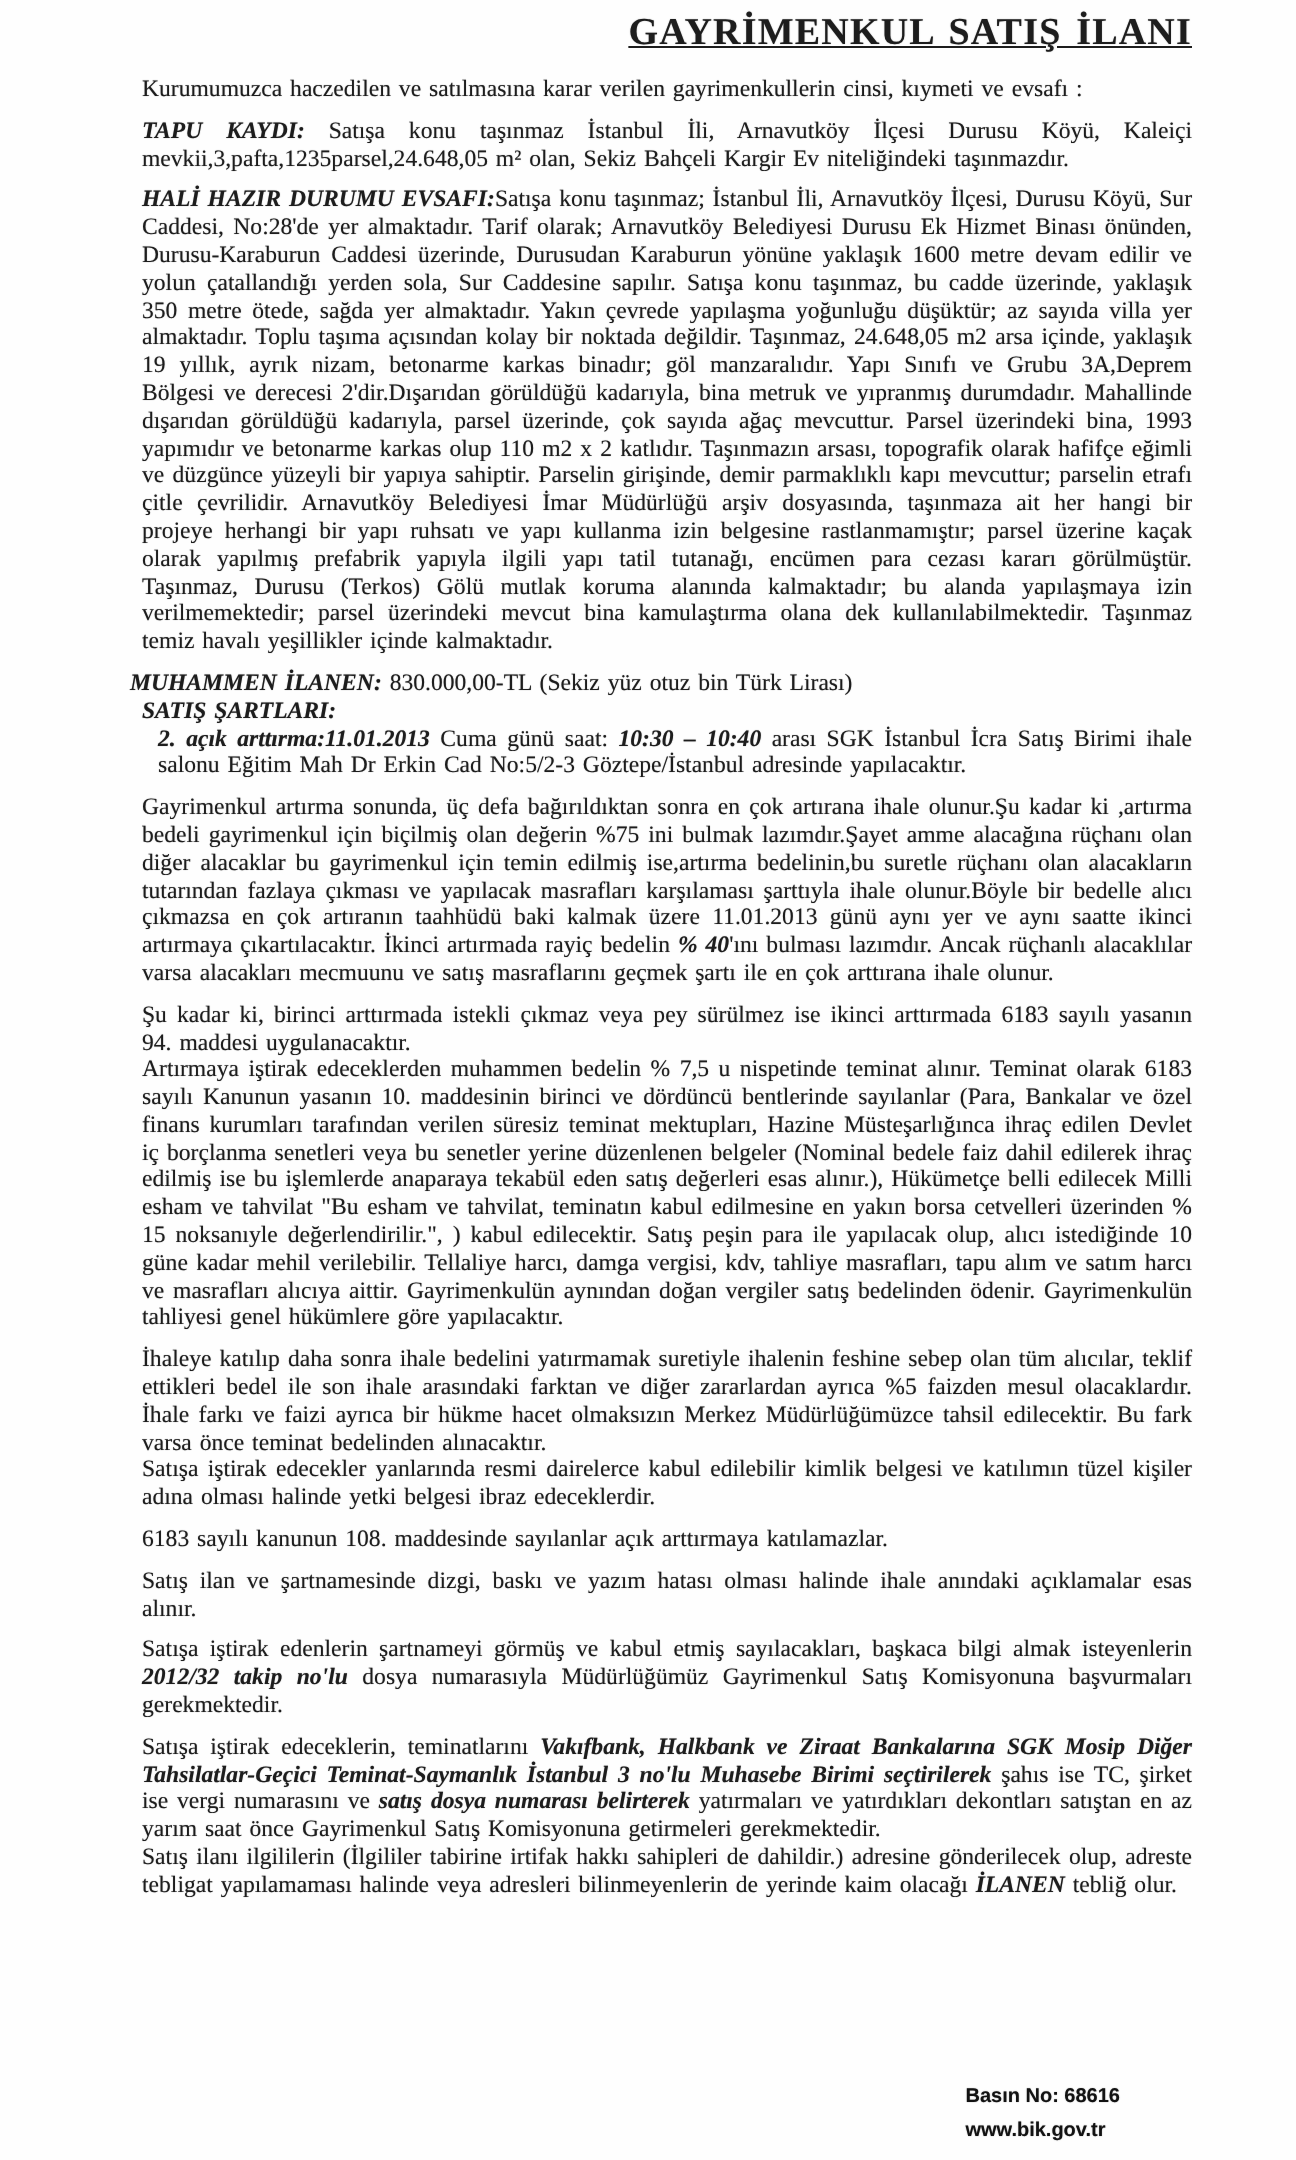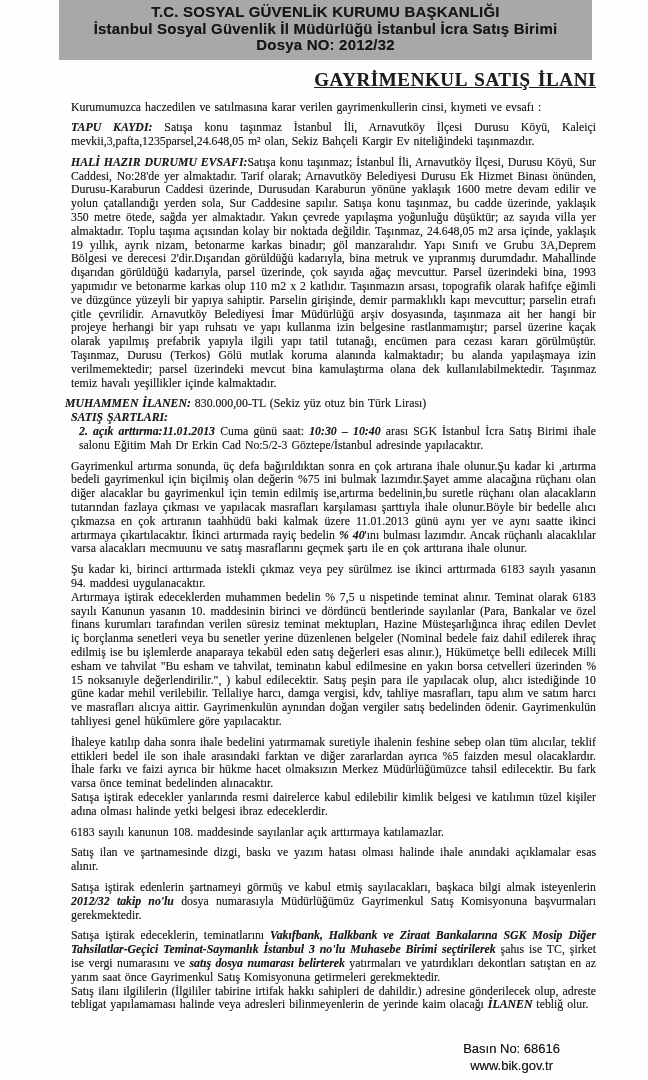--- a/index.html
+++ b/index.html
@@ -45,39 +45,34 @@
     text-shadow:0 0 0.55px rgba(10,10,10,0.45);
   }
   .p b { font-weight:700;font-style:italic; }
   .mb0  { margin-bottom:0 !important; }
   .mb18 { margin-bottom:18px !important; }
   .ml10 { margin-left:10px; }
   .ml24 { margin-left:24px; }
   .doc-footer {
     position:absolute;
     right:88px; bottom:6px;
-    text-align:center;
+    text-align:left;
     font-family:"Liberation Sans", sans-serif;
-    font-weight:400;
-    font-size:13px;
+    font-weight:700;
+    font-size:10px;
     line-height:17px;
     color:#121212;
     text-shadow:0 0 0.6px rgba(0,0,0,0.45);
   }
 </style>
 </head>
 <body>
 
 <div class="page">
 
-  <header class="gov-header" style="background: rgb(168, 168, 168);">
-    <div>T.C. SOSYAL GÜVENLİK KURUMU BAŞKANLIĞI</div>
-    <div>İstanbul Sosyal Güvenlik İl Müdürlüğü İstanbul İcra Satış Birimi</div>
-    <div>Dosya NO: 2012/32</div>
-  </header>
 
   <h1 class="doc-title">GAYRİMENKUL SATIŞ İLANI</h1>
 
   <main class="doc-body" id="doc-body">
       <p class="p"><span>Kurumumuzca haczedilen ve satılmasına karar verilen gayrimenkullerin cinsi, kıymeti ve  evsafı :</span></p>
       <p class="p"><b>TAPU KAYDI: </b><span>Satışa konu taşınmaz İstanbul İli, Arnavutköy İlçesi Durusu Köyü, Kaleiçi mevkii,3,pafta,1235parsel,24.648,05 m² olan, Sekiz Bahçeli Kargir Ev  niteliğindeki taşınmazdır.</span></p>
       <p class="p"><b>HALİ HAZIR DURUMU EVSAFI:</b><span>Satışa konu taşınmaz; İstanbul İli, Arnavutköy İlçesi, Durusu Köyü, Sur Caddesi, No:28'de yer almaktadır. Tarif olarak; Arnavutköy Belediyesi Durusu Ek Hizmet Binası önünden, Durusu-Karaburun Caddesi üzerinde, Durusudan Karaburun yönüne yaklaşık 1600 metre devam edilir ve yolun çatallandığı yerden sola, Sur Caddesine sapılır. Satışa konu  taşınmaz, bu cadde üzerinde, yaklaşık 350 metre ötede, sağda yer almaktadır. Yakın çevrede yapılaşma yoğunluğu düşüktür; az sayıda villa yer almaktadır. Toplu taşıma açısından kolay bir noktada değildir. Taşınmaz, 24.648,05 m2 arsa içinde, yaklaşık 19 yıllık, ayrık nizam, betonarme karkas binadır; göl manzaralıdır. Yapı Sınıfı ve Grubu 3A,Deprem Bölgesi ve derecesi 2'dir.Dışarıdan görüldüğü kadarıyla, bina metruk ve yıpranmış durumdadır. Mahallinde dışarıdan görüldüğü kadarıyla, parsel üzerinde, çok sayıda ağaç mevcuttur. Parsel üzerindeki bina, 1993 yapımıdır ve betonarme karkas olup 110 m2 x 2 katlıdır. Taşınmazın arsası, topografik olarak hafifçe eğimli ve düzgünce yüzeyli bir yapıya sahiptir. Parselin girişinde, demir parmaklıklı kapı mevcuttur; parselin etrafı çitle çevrilidir. Arnavutköy Belediyesi İmar Müdürlüğü arşiv dosyasında, taşınmaza ait her hangi bir projeye herhangi bir yapı ruhsatı ve yapı kullanma izin belgesine rastlanmamıştır; parsel üzerine kaçak olarak yapılmış prefabrik yapıyla ilgili yapı tatil tutanağı, encümen para cezası kararı görülmüştür. Taşınmaz, Durusu (Terkos) Gölü mutlak koruma alanında kalmaktadır; bu alanda yapılaşmaya izin verilmemektedir; parsel üzerindeki mevcut bina kamulaştırma olana dek kullanılabilmektedir. Taşınmaz temiz havalı yeşillikler içinde kalmaktadır.</span></p>
       <p class="p mb0 ml10"><b>MUHAMMEN İLANEN:  </b><span>830.000,00-TL (Sekiz yüz otuz bin Türk Lirası)</span></p>
       <p class="p mb0"><b>SATIŞ ŞARTLARI:</b></p>
       <p class="p ml24"><b>2. açık arttırma:11.01.2013 </b><span>Cuma günü saat: </span><b>10:30 – 10:40 </b><span>arası SGK İstanbul İcra  Satış  Birimi ihale salonu Eğitim Mah Dr Erkin Cad No:5/2-3 Göztepe/İstanbul adresinde yapılacaktır.</span></p>

